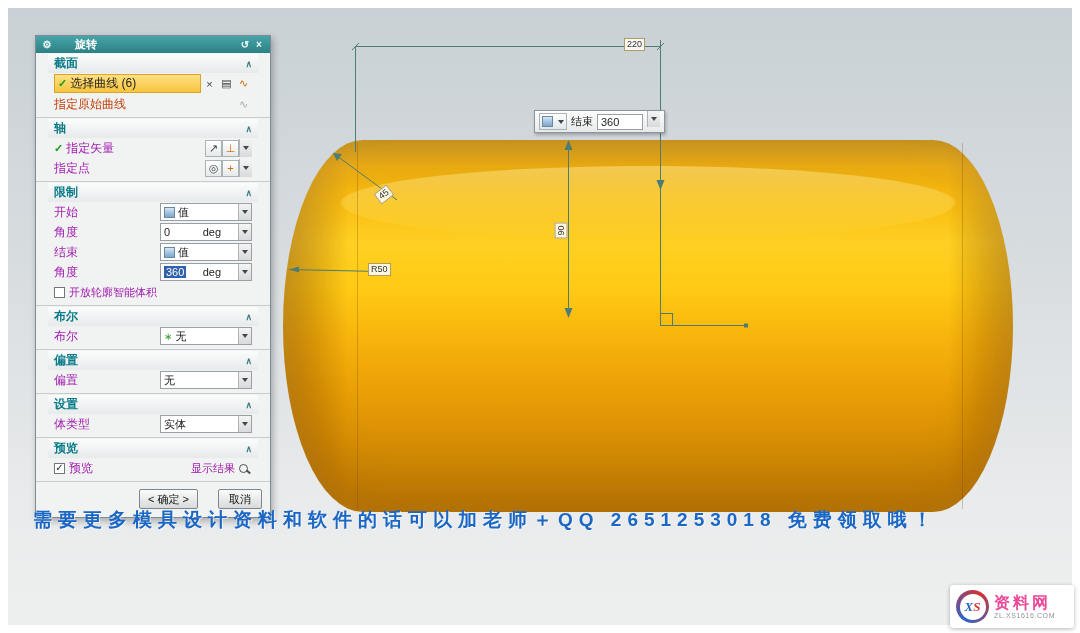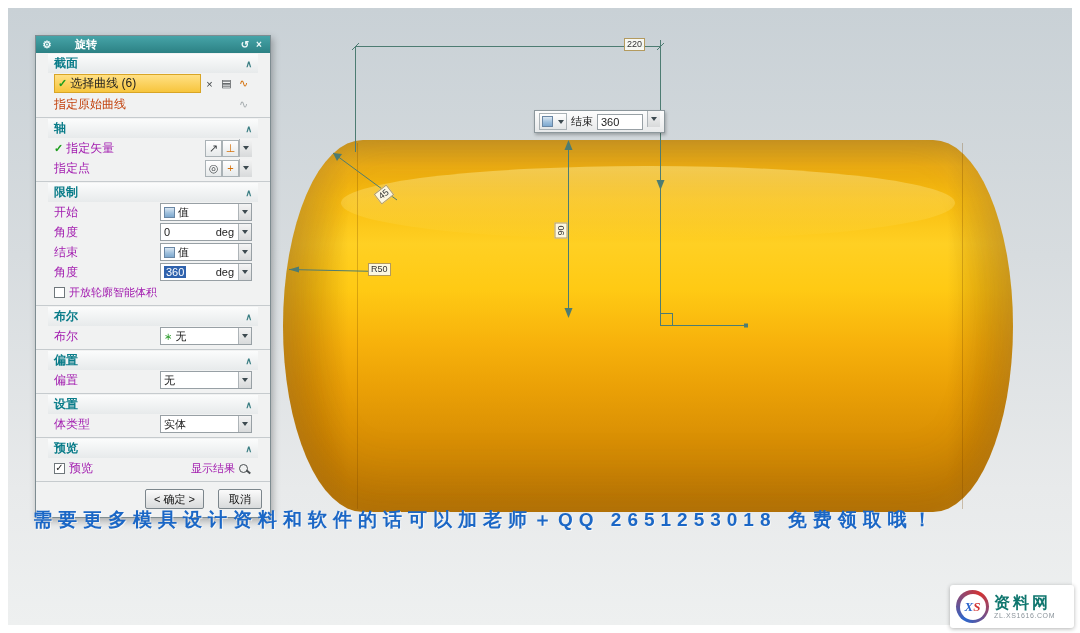--- a/index.html
+++ b/index.html
@@ -67,47 +67,47 @@
   .chk-g{color:#1e9e1e;font-weight:bold;font-size:11px;margin-right:3px}
   .ibtn{width:17px;height:17px;display:flex;align-items:center;justify-content:center;font-size:11px;color:#3a3f42;
     border:1px solid transparent;flex:0 0 17px}
   .ibtn.bordered{border-color:#aab2b6;background:linear-gradient(#fff,#e6e9ea)}
   .ibtn.or{color:#d4700a}
   .ibtn.gray{color:#a7adb0}
   .dd{margin-left:auto;width:92px;height:18px;background:#fff;border:1px solid #98a0a5;display:flex;
     align-items:center;font-size:11px;padding-left:3px;flex:0 0 92px}
   .dd .txt{white-space:nowrap;overflow:hidden}
   .dd .fill{flex:1}
-  .dd .unit{margin-right:4px;color:#222}
+  .dd .unit{margin-right:17px;color:#222}
   .dd .ralign{margin-left:auto;padding-right:3px}
   .sel{background:#2f62ad;color:#fff;padding:0 2px}
   .green-ic{color:#2f9e2f;font-size:10px;margin-right:3px}
   .cbx{width:11px;height:11px;border:1px solid #6f777b;background:#fff;display:inline-flex;align-items:center;
     justify-content:center;font-size:10px;line-height:10px;color:#1c1c1c;margin-right:4px;flex:0 0 11px}
   .mag{position:relative;width:9px;height:9px;border:1.5px solid #4a4f52;border-radius:50%;display:inline-block}
   .mag::after{content:"";position:absolute;width:5px;height:1.5px;background:#4a4f52;right:-4px;bottom:-1px;transform:rotate(40deg)}
-  .btnrow{display:flex;justify-content:flex-end;gap:14px;padding:7px 8px 8px;background:#f1f2f2}
+  .btnrow{display:flex;justify-content:flex-end;gap:20px;padding:7px 8px 8px;background:#f1f2f2}
   .pbtn{min-width:44px;height:20px;background:linear-gradient(#fbfbfb,#d8dadb);border:1px solid #7c868c;
     border-radius:2px;font-size:11px;display:flex;align-items:center;justify-content:center;padding:0 8px;color:#111}
 
   
   #banner{position:absolute;left:33px;top:507px;z-index:6;font-size:19px;font-weight:bold;color:#1b67c6;
     letter-spacing:6px;white-space:nowrap;text-shadow:1px 1px 0 rgba(255,255,255,.6)}
 
   
   #wm{position:absolute;right:6px;bottom:5px;width:124px;height:43px;z-index:7;background:#fff;border-radius:3px;
     box-shadow:0 1px 4px rgba(0,0,0,.3);display:flex;align-items:center;gap:5px;padding:3px 6px}
   #wm-logo{width:33px;height:33px;border-radius:50%;flex:0 0 33px;display:flex;align-items:center;justify-content:center;
     background:conic-gradient(from 210deg,#2b66cc,#d23333,#2b66cc)}
   #wm-logo-inner{width:26px;height:26px;border-radius:50%;background:#fff;display:flex;align-items:center;
     justify-content:center;font-style:italic;font-weight:bold;font-size:13px;font-family:"Liberation Serif",serif}
   #wm-logo-inner .x{color:#2b66cc}
   #wm-logo-inner .s{color:#d23333}
   #wm-text{display:flex;flex-direction:column;justify-content:center}
-  #wm-text .name{color:#0f766e;font-weight:bold;font-size:16px;letter-spacing:3px;line-height:18px}
+  #wm-text .name{color:#ec4899;font-weight:bold;font-size:16px;letter-spacing:3px;line-height:18px}
   #wm-text .url{color:#8b949b;font-size:7px;letter-spacing:.6px}
 </style>
 </head>
 <body>
 
 <div id="stage">
 
   <div id="viewport"></div>
 
   <div id="cylinder">

